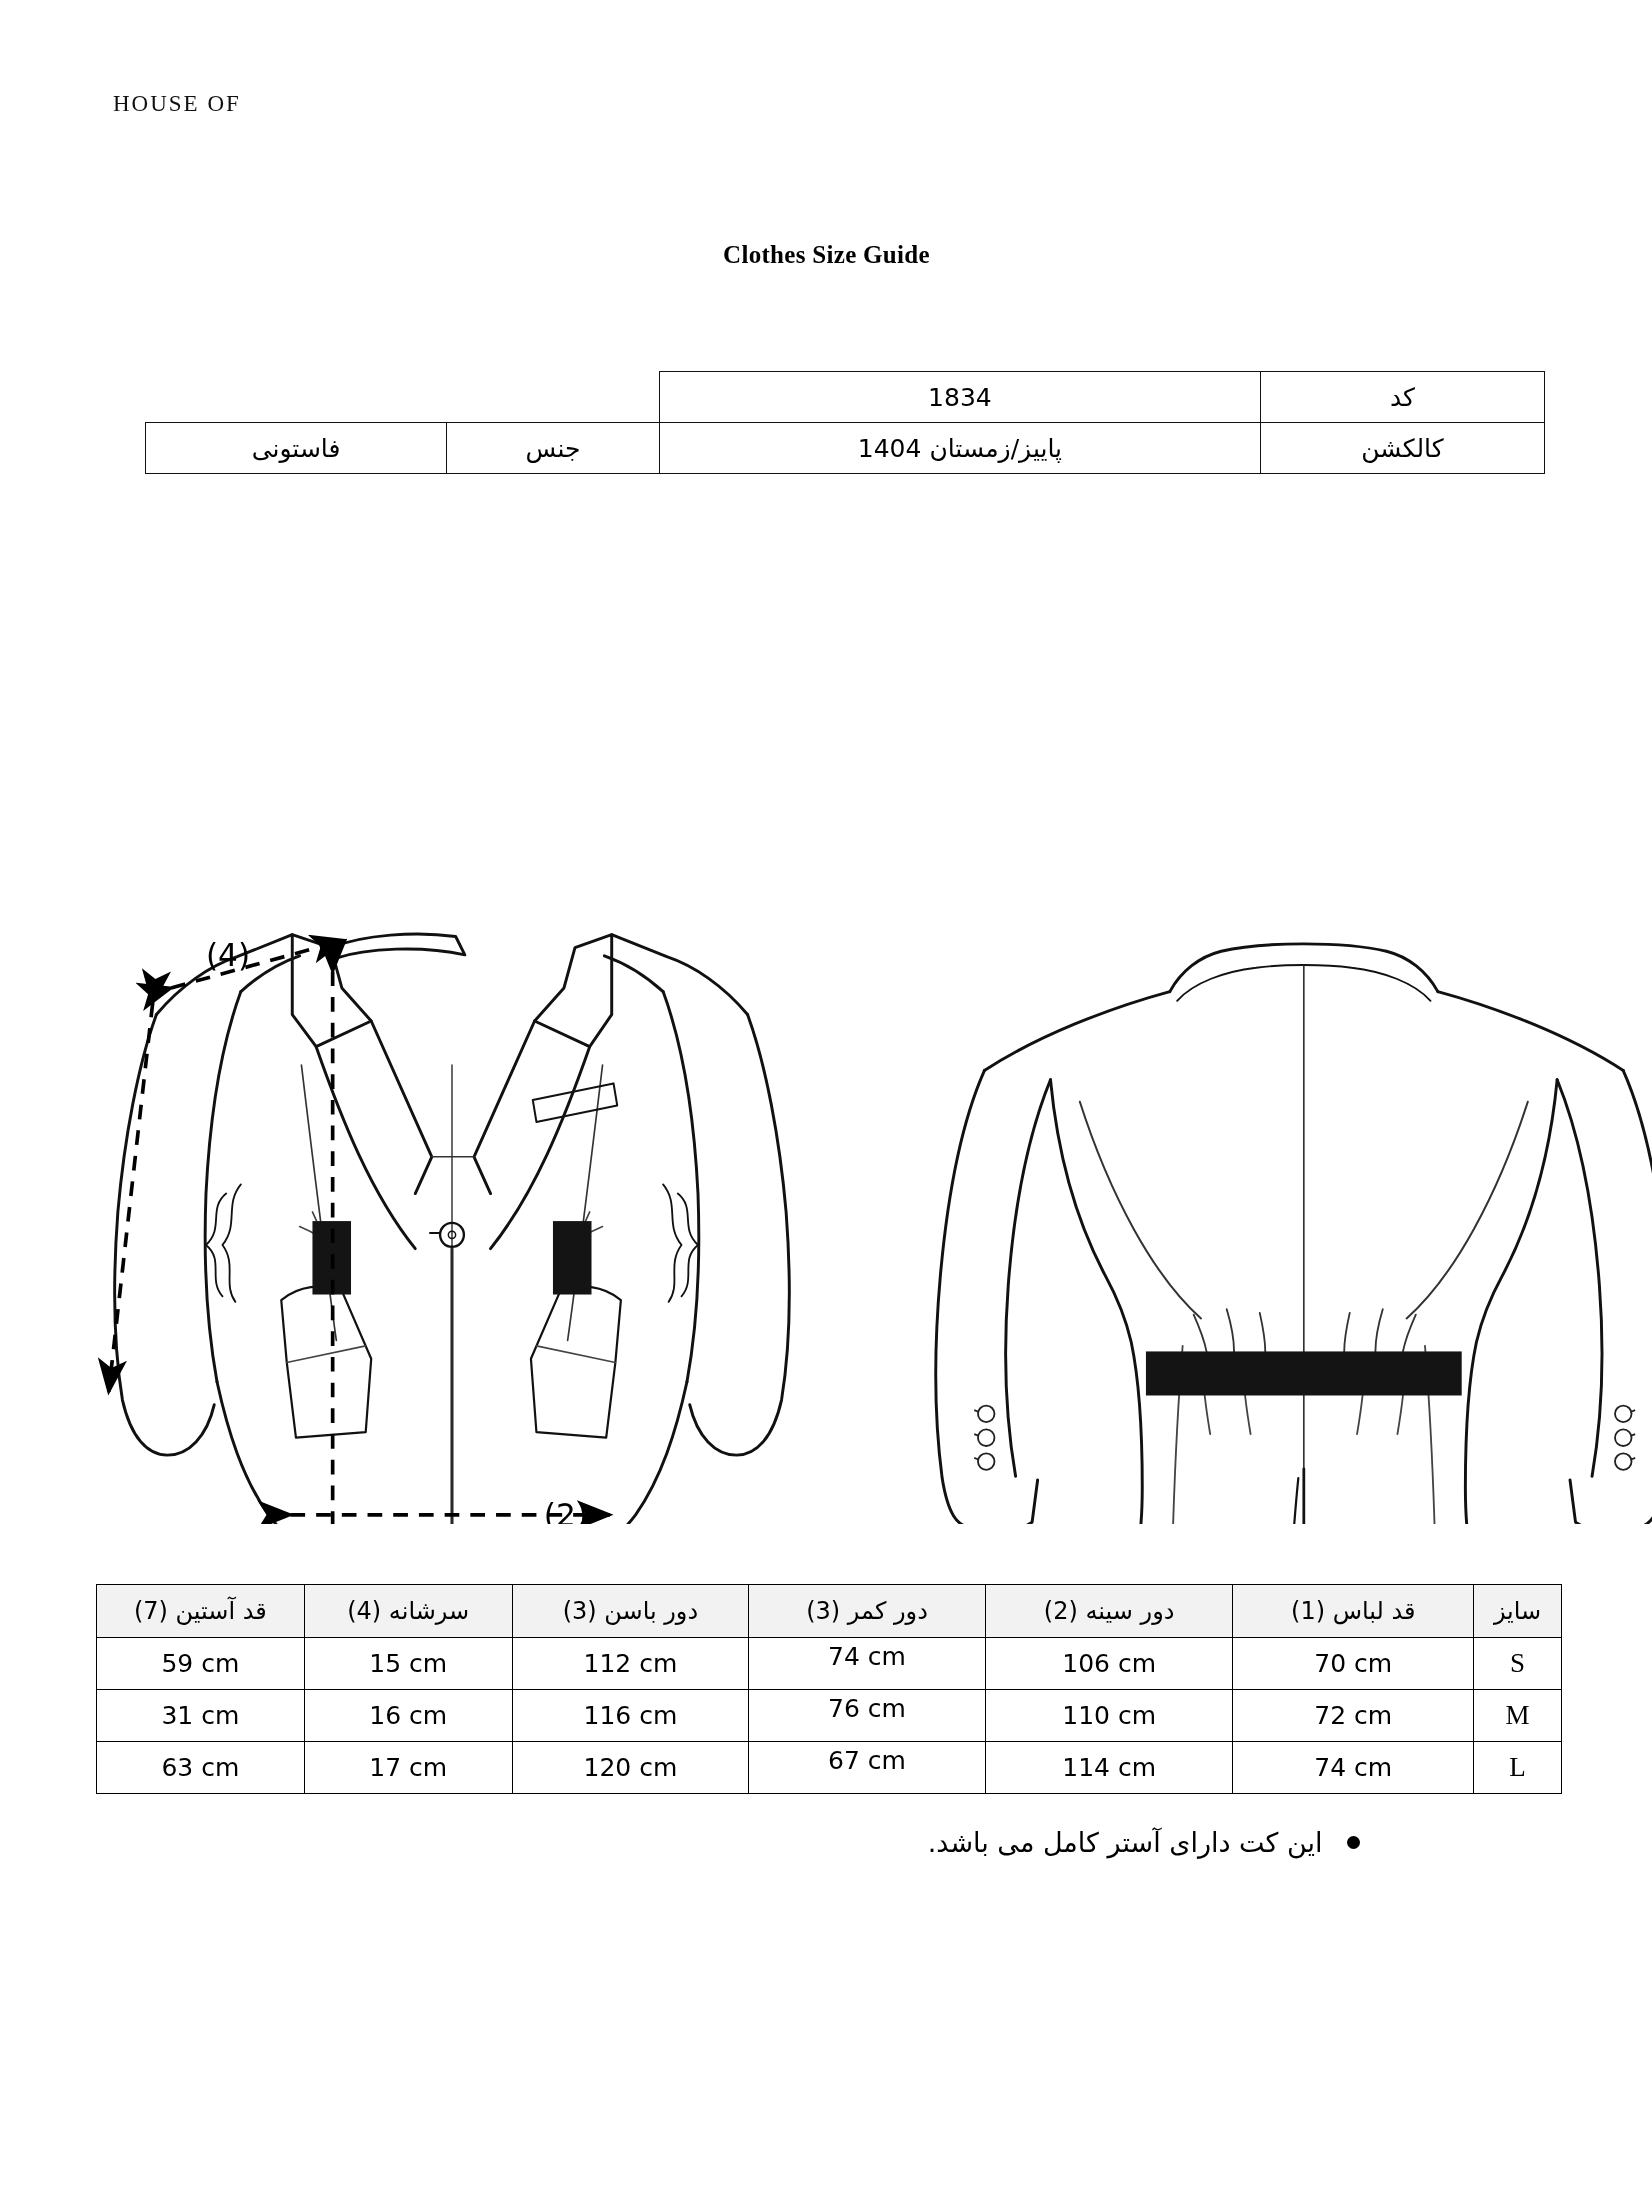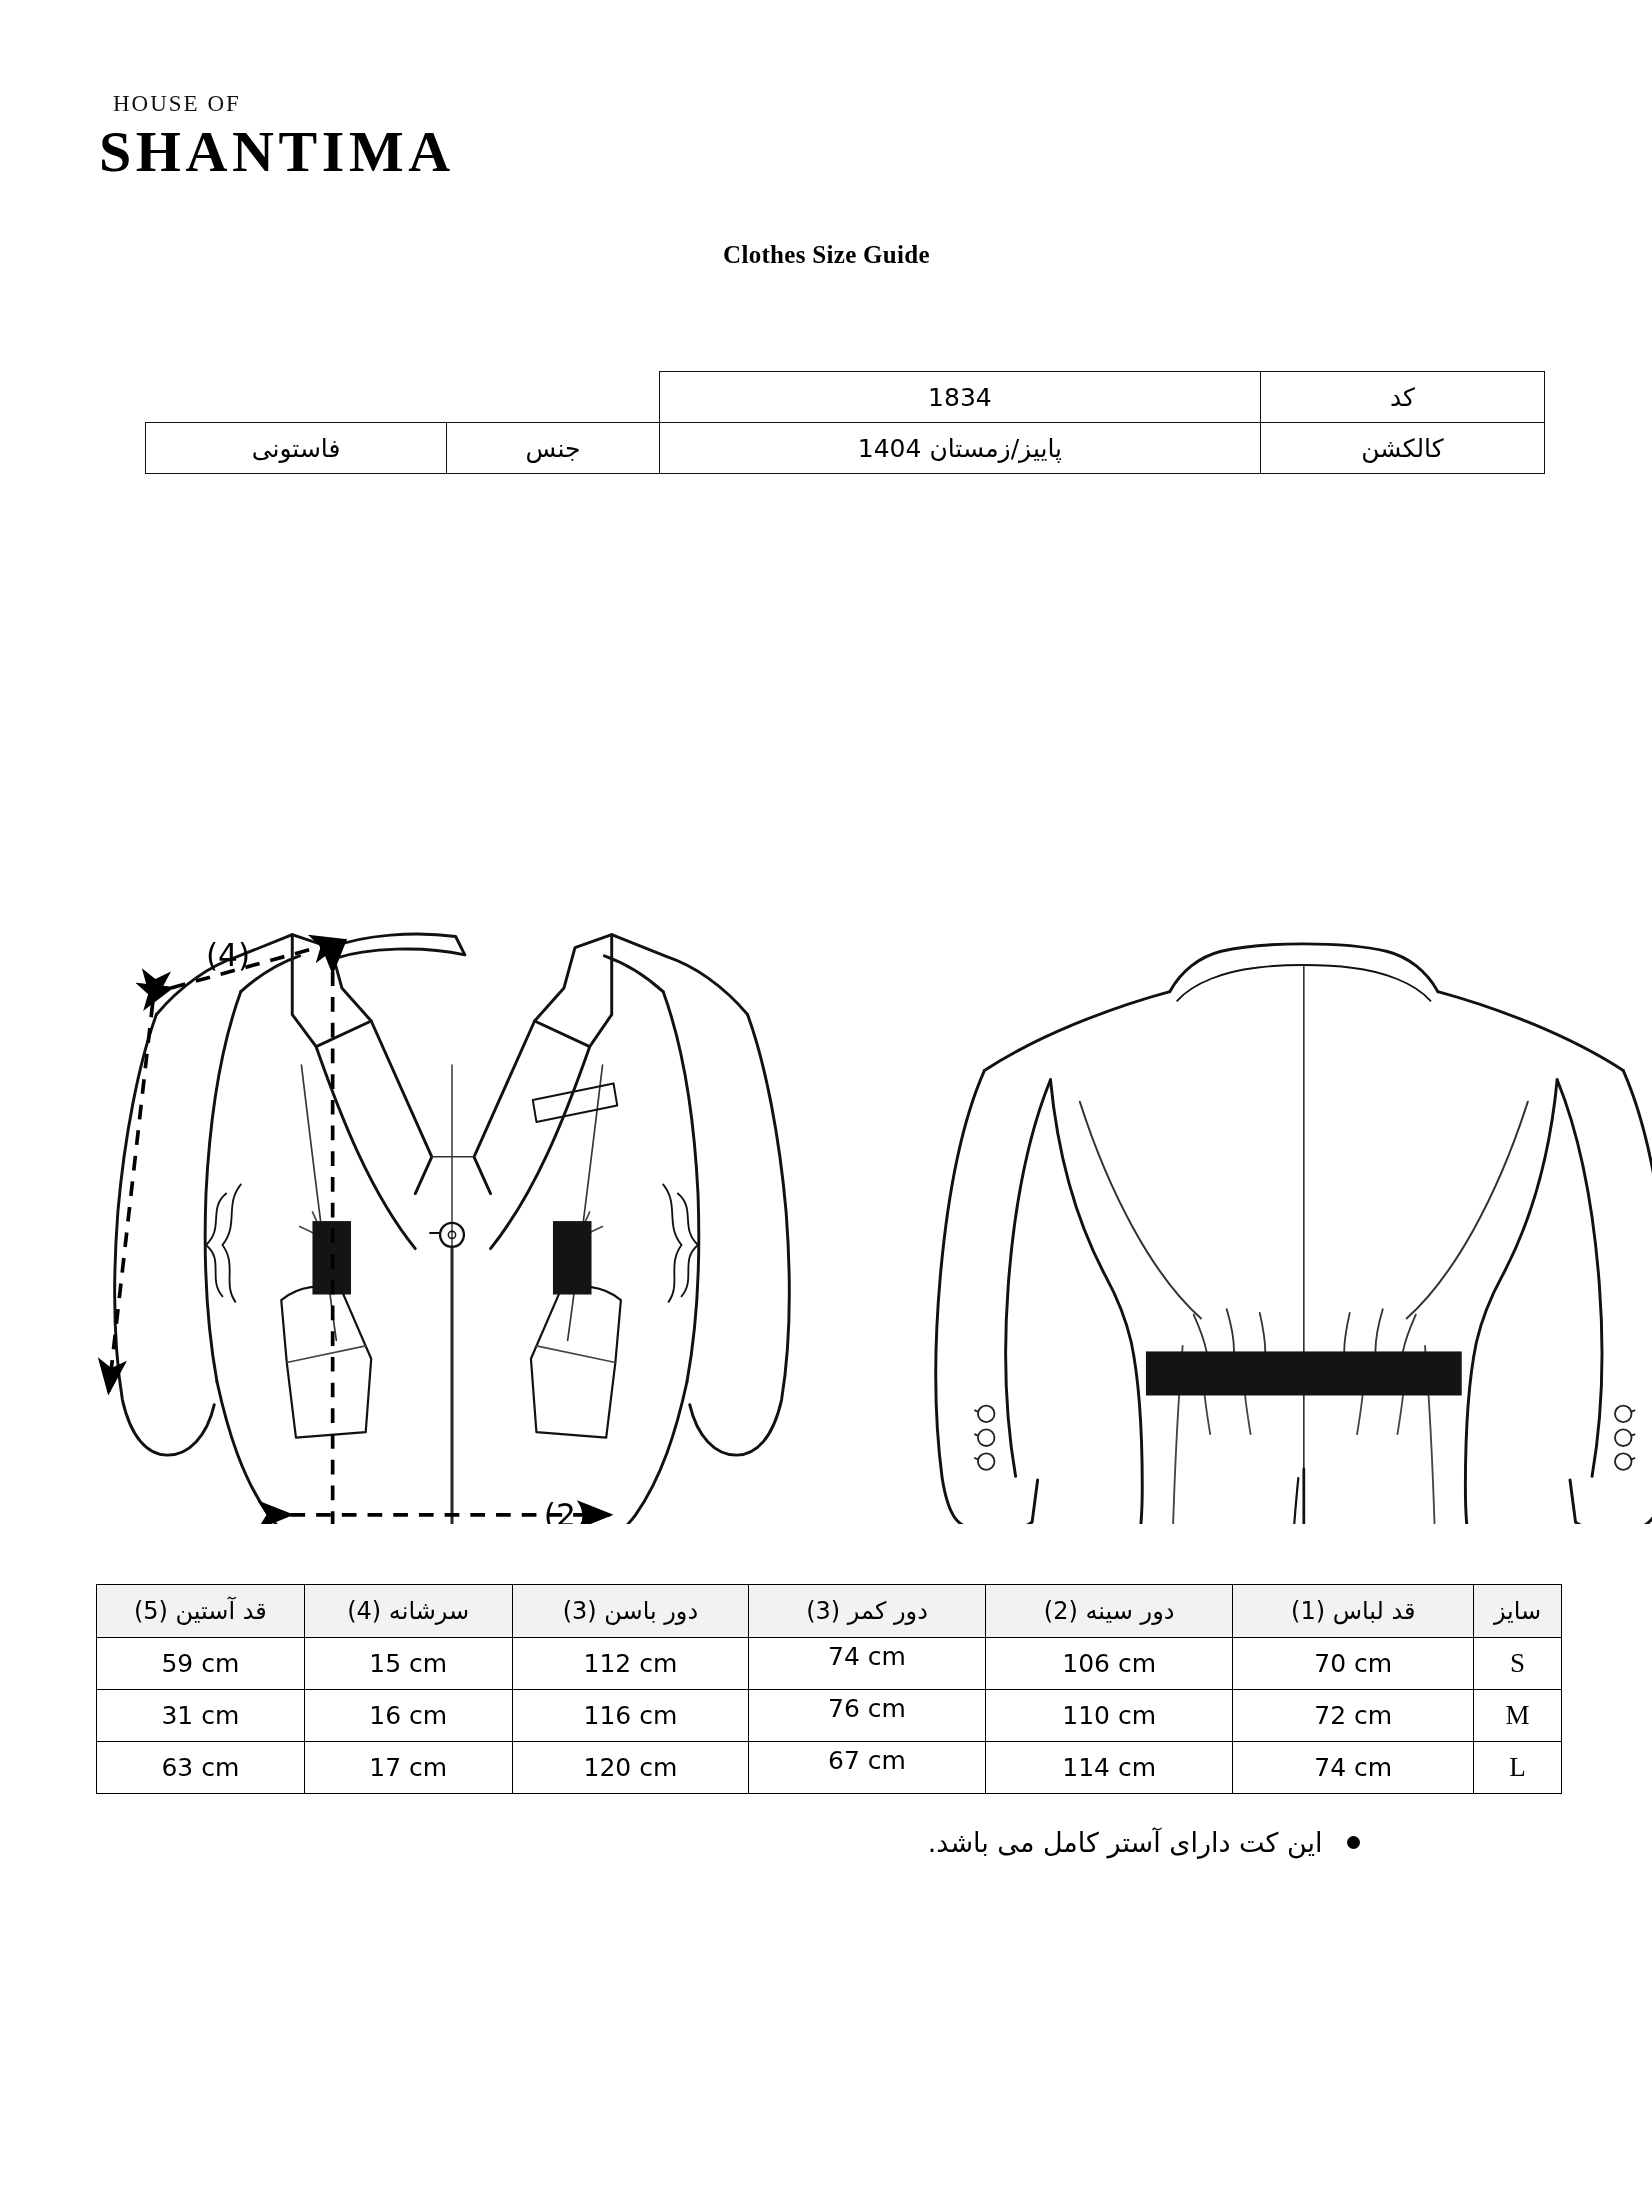--- a/index.html
+++ b/index.html
@@ -152,21 +152,20 @@
     font-family: "DejaVu Sans", "Liberation Sans", sans-serif;
     font-size: 34px;
     fill: #000;
   }
 </style>
 </head>
 <body>
 
 <div id="brand-logo">
   <div class="house-of">HOUSE OF</div>
-  <div class="shantima">SHANTIMA</div>
 </div>
 
 <div id="page-title">Clothes Size Guide</div>
 
 <table id="info-table">
   <tbody>
     <tr>
       <td>کد</td>
       <td>1834</td>
       <td class="blank"></td>
@@ -356,21 +355,21 @@
       <col class="c-sleeve">
   </colgroup>
   <thead>
     <tr>
       <th>سایز</th>
       <th>قد لباس (1)</th>
       <th>دور سینه (2)</th>
       <th>دور کمر (3)</th>
       <th>دور باسن (3)</th>
       <th>سرشانه (4)</th>
-      <th>قد آستین (5)</th>
+      <th>قد آستین (7)</th>
     </tr>
   </thead>
   <tbody>
     <tr>
       <td class="size-name">S</td>
       <td>70 cm</td>
       <td>106 cm</td>
       <td class="raised">74 cm</td>
       <td>112 cm</td>
       <td>15 cm</td>

